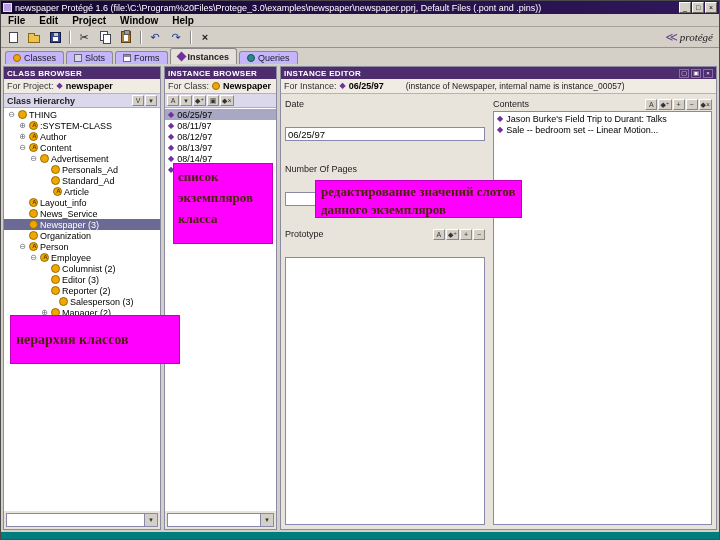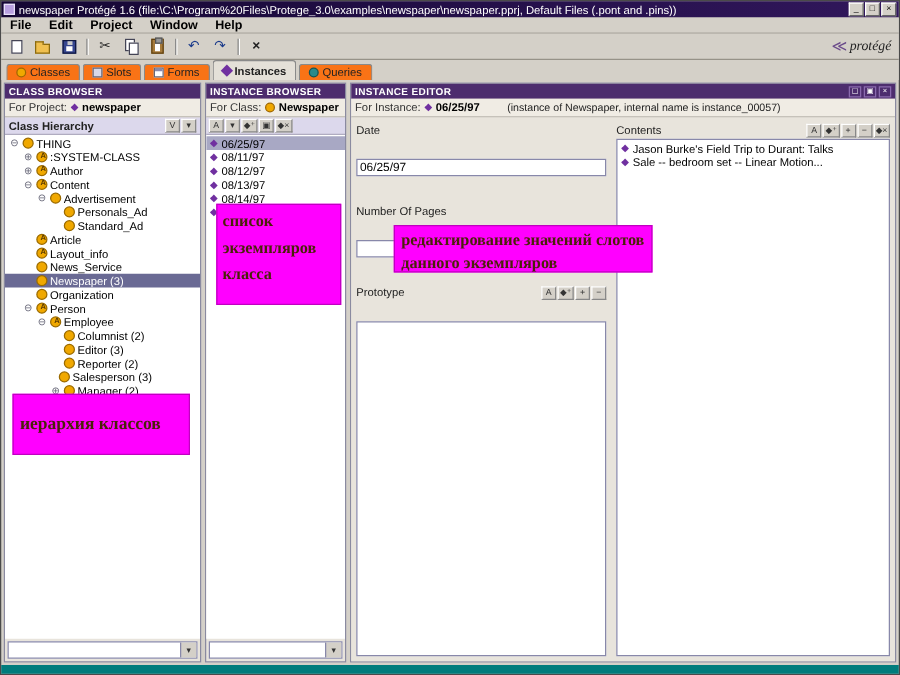--- a/index.html
+++ b/index.html
@@ -38,21 +38,21 @@
   .paste-icon::before { content:""; position:absolute; left:2px; top:3px; width:4px; height:6px; background:#fff; }
   .paste-icon::after { content:""; position:absolute; left:2px; top:-2px; width:4px; height:3px; background:#999; border:1px solid #555; }
   .undo-icon,.redo-icon { color:#1a3a8a; }
   .delete-icon { font-weight:bold; }
   .logo { margin-left:auto; display:flex; align-items:center; gap:2px; padding-right:4px; }
   .logo-mark { color:#6a4a8a; font-size:12px; }
   .logo-text { font-size:11px; color:#222; font-family:"Liberation Serif",serif; font-style:italic; }
 
   
   .tabbar { height:16px; background:#d4d0c8; display:flex; align-items:flex-end; padding:0 0 0 4px; gap:2px; flex:0 0 auto; }
-  .tab { height:13px; display:flex; align-items:center; gap:3px; padding:0 7px; font-size:9px; background:#f97316; border:1px solid #8a8a8a; border-bottom:none; border-radius:3px 3px 0 0; color:#222; }
+  .tab { height:13px; display:flex; align-items:center; gap:3px; padding:0 7px; font-size:9px; background:#c4b5fd; border:1px solid #8a8a8a; border-bottom:none; border-radius:3px 3px 0 0; color:#222; }
   .tab.selected { height:16px; background:#e4e0d8; font-weight:bold; }
   .tab-ic { flex:0 0 auto; }
   .classes-tab-icon { width:8px; height:8px; border-radius:50%; background:#f0a800; border:1px solid #a06800; }
   .slots-tab-icon { width:8px; height:8px; background:#d8d8e8; border:1px solid #667; }
   .forms-tab-icon { width:8px; height:8px; background:#fff; border:1px solid #667; position:relative; }
   .forms-tab-icon::before { content:""; position:absolute; left:0; top:0; width:6px; height:2px; background:#88a; }
   .instances-tab-icon { width:7px; height:7px; background:#7030a0; transform:rotate(45deg); }
   .queries-tab-icon { width:8px; height:8px; border-radius:50%; background:#2a8a8a; border:1px solid #115555; }
 
   
@@ -106,21 +106,21 @@
   .fld-row { display:flex; align-items:center; height:12px; font-size:9px; color:#222; flex:0 0 auto; margin-bottom:1px; }
   .txt-input { height:14px; border:1px solid #8888aa; background:#fff; font-size:9.5px; font-family:inherit; padding:0 2px; margin-bottom:6px; flex:0 0 auto; width:100%; }
   .pages-input { width:90px; text-align:right; }
   .listbox { flex:1; background:#fff; border:1px solid #8888aa; min-height:0; padding-top:1px; overflow:hidden; }
   .listbox .list-row { height:11px; font-size:9px; }
 
   
   .ann { position:absolute; background:#ff00ff; border:1px solid #c000c0; color:#4a2208; font-family:"Liberation Serif",serif; font-weight:bold; z-index:10; }
   .ann-instances { left:172px; top:162px; width:100px; height:81px; font-size:13px; line-height:1.6; padding:3px 4px; }
   .ann-editor { left:314px; top:179px; width:207px; height:38px; font-size:13px; line-height:1.35; padding:2px 5px; }
-  .ann-hierarchy { left:9px; top:314px; width:142px; height:49px; font-size:14px; display:flex; align-items:center; padding:0 5px; }
+  .ann-hierarchy { left:9px; top:314px; width:170px; height:49px; font-size:14px; display:flex; align-items:center; padding:0 5px; }
 
   .bottom-strip { height:7px; background:#007c7c; flex:0 0 auto; }
 </style>
 </head>
 <body>
 
 <div class="window">
 
   <div class="titlebar">
     <span class="app-icon"></span>
@@ -265,21 +265,21 @@
           <div class="tree-row" style="padding-left: 36px;">
             <span class="toggle"></span>
             <span class="cls-icon"></span>
             <span class="tree-lbl">Personals_Ad</span>
           </div>
           <div class="tree-row" style="padding-left: 36px;">
             <span class="toggle"></span>
             <span class="cls-icon"></span>
             <span class="tree-lbl">Standard_Ad</span>
           </div>
-          <div class="tree-row" style="padding-left: 14px;">
+          <div class="tree-row" style="padding-left: 38px;">
             <span class="toggle"></span>
             <span class="cls-icon">
               <span class="abs">A</span>
             </span>
             <span class="tree-lbl">Article</span>
           </div>
           <div class="tree-row" style="padding-left: 14px;">
             <span class="toggle"></span>
             <span class="cls-icon">
               <span class="abs">A</span>
@@ -323,21 +323,21 @@
           <div class="tree-row" style="padding-left: 36px;">
             <span class="toggle"></span>
             <span class="cls-icon"></span>
             <span class="tree-lbl">Editor  (3)</span>
           </div>
           <div class="tree-row" style="padding-left: 36px;">
             <span class="toggle"></span>
             <span class="cls-icon"></span>
             <span class="tree-lbl">Reporter  (2)</span>
           </div>
-          <div class="tree-row" style="padding-left: 32px; align-items: center;">
+          <div class="tree-row" style="padding-left: 44px; align-items: center;">
             <span class="toggle"></span>
             <span class="cls-icon"></span>
             <span class="tree-lbl">Salesperson  (3)</span>
           </div>
           <div class="tree-row" style="padding-left: 36px;">
             <span class="toggle">⊕</span>
             <span class="cls-icon"></span>
             <span class="tree-lbl">Manager  (2)</span>
           </div>
         </div>

